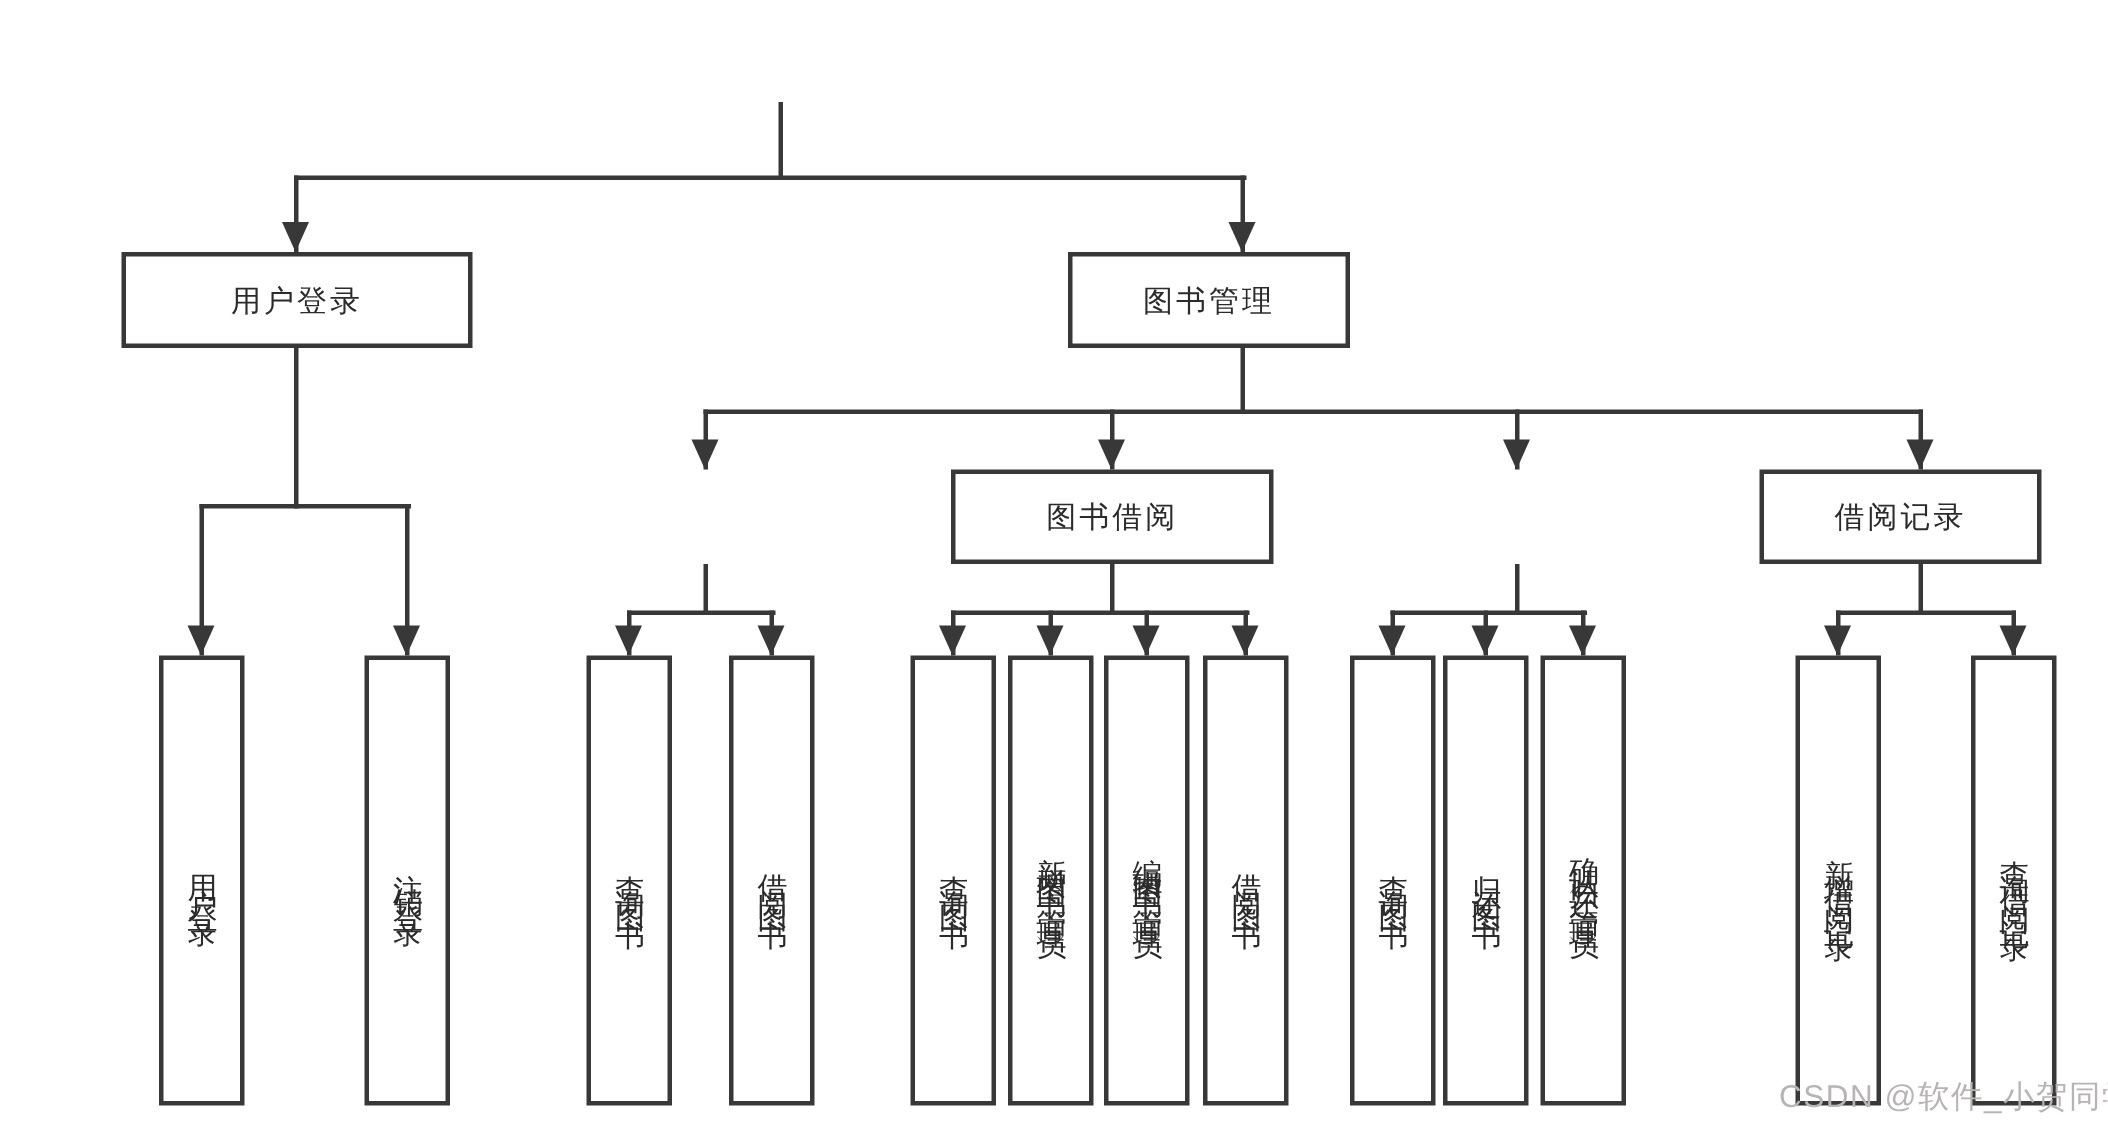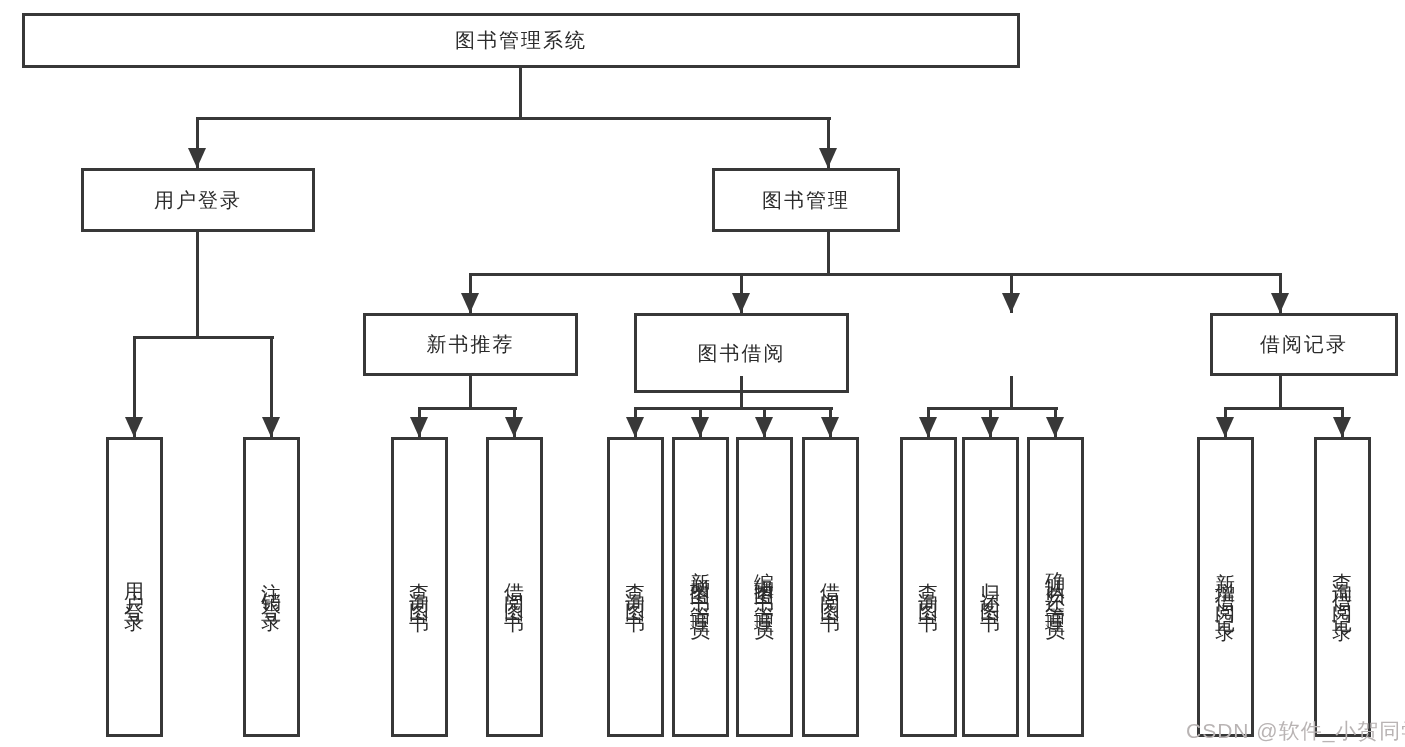--- a/index.html
+++ b/index.html
@@ -52,38 +52,32 @@
     color:#b9b4b4;
     white-space:nowrap;
     z-index:10;
   }
 </style>
 </head>
 <body>
 
 <div id="canvas">
 
-  <div class="box" style="left:22px;top:13px;width:998px;height:55px">
-    <span class="hlabel">图书管理系统</span>
-  </div>
 
   <div class="box" style="left:81px;top:168px;width:234px;height:64px">
     <span class="hlabel">用户登录</span>
   </div>
   <div class="box" style="left:712px;top:168px;width:188px;height:64px">
     <span class="hlabel">图书管理</span>
   </div>
 
-  <div class="box" style="left:363px;top:313px;width:215px;height:63px">
-    <span class="hlabel">新书推荐</span>
-  </div>
-  <div class="box" style="left:634px;top:313px;width:215px;height:80px">
+  <div class="box" style="left:634px;top:313px;width:215px;height:63px">
     <span class="hlabel">图书借阅</span>
   </div>
-  <div class="box" style="left:1210px;top:313px;width:188px;height:63px">
+  <div class="box" style="left:1173px;top:313px;width:188px;height:63px">
     <span class="hlabel">借阅记录</span>
   </div>
 
   <div class="box leaf" style="left:106px;top:437px;width:57px;height:300px">
     <span class="vlabel">用户登录</span>
   </div>
   <div class="box leaf" style="left:243px;top:437px;width:57px;height:300px">
     <span class="vlabel">注销登录</span>
   </div>
 

